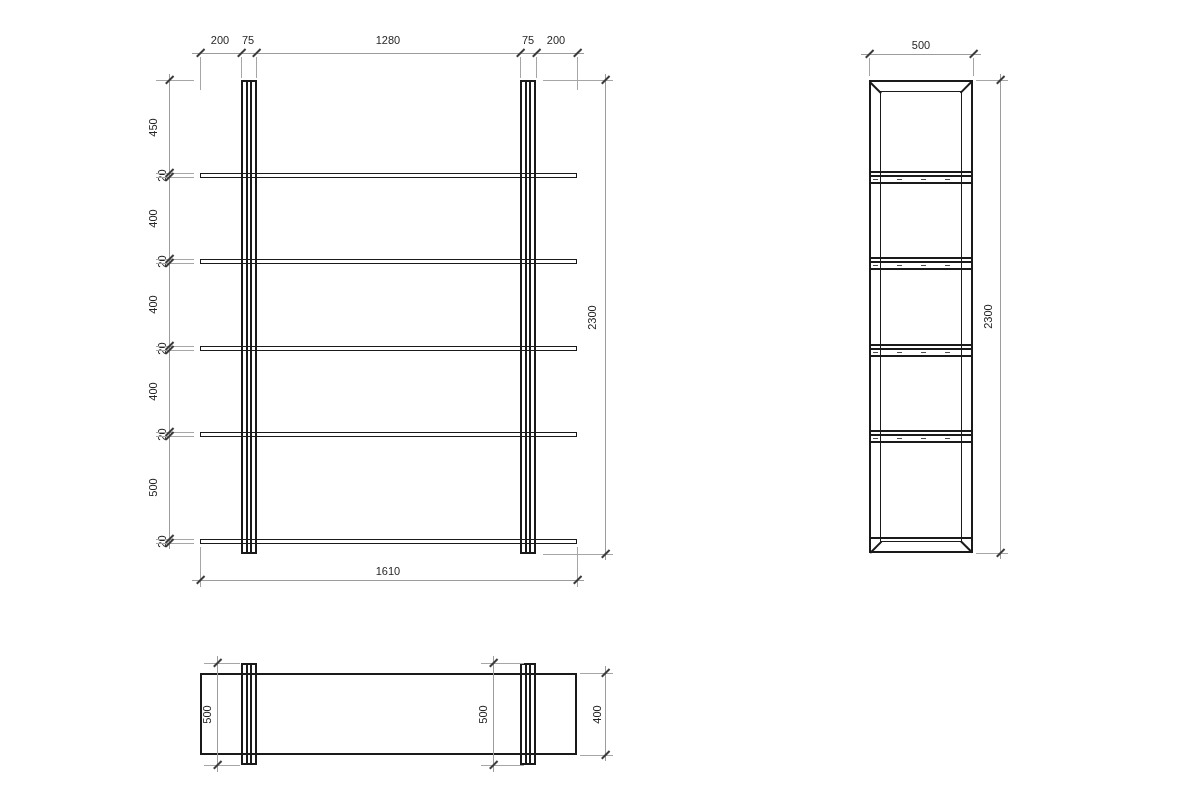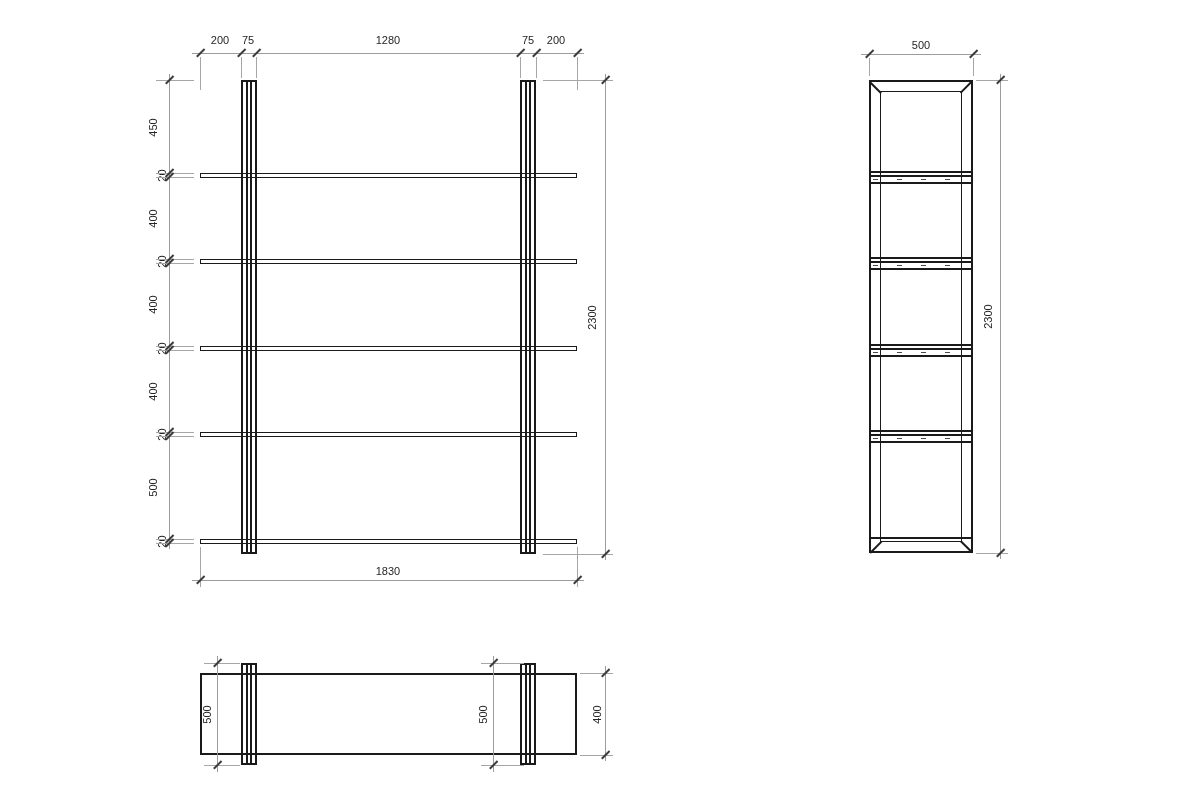--- a/index.html
+++ b/index.html
@@ -65,21 +65,21 @@
     <span class="rlabel" style="left:131px;top:212px;">400</span>
     <span class="rlabel" style="left:140px;top:255px;">20</span>
     <span class="rlabel" style="left:131px;top:298px;">400</span>
     <span class="rlabel" style="left:140px;top:342px;">20</span>
     <span class="rlabel" style="left:131px;top:385px;">400</span>
     <span class="rlabel" style="left:140px;top:428px;">20</span>
     <span class="rlabel" style="left:131px;top:481px;">500</span>
     <span class="rlabel" style="left:140px;top:535px;">20</span>
 
     <span class="rlabel" style="left:570px;top:311px;">2300</span>
-    <span class="dlabel" style="left:358px;top:565px;">1830</span>
+    <span class="dlabel" style="left:358px;top:565px;">1610</span>
   </div>
 
   <div class="layer">
     <div class="orect" style="left:869px;top:80px;width:104px;height:473px;"></div>
     <div class="irect" style="left:880px;top:91px;width:82px;height:451px;"></div>
     <div class="miter" style="left:870px;top:81px;transform:rotate(45deg);"></div>
     <div class="miter" style="left:972px;top:81px;transform:rotate(135deg);"></div>
     <div class="miter" style="left:870px;top:552px;transform:rotate(-45deg);"></div>
     <div class="miter" style="left:972px;top:552px;transform:rotate(-135deg);"></div>
 

